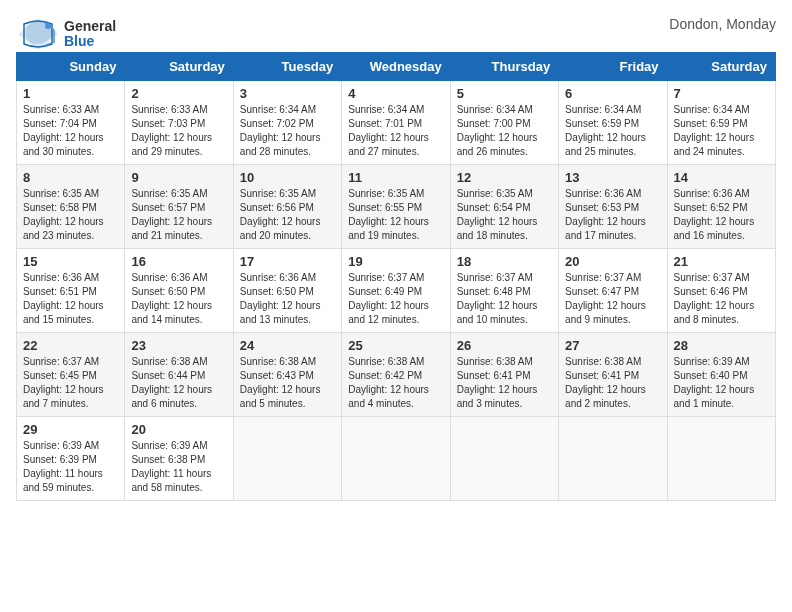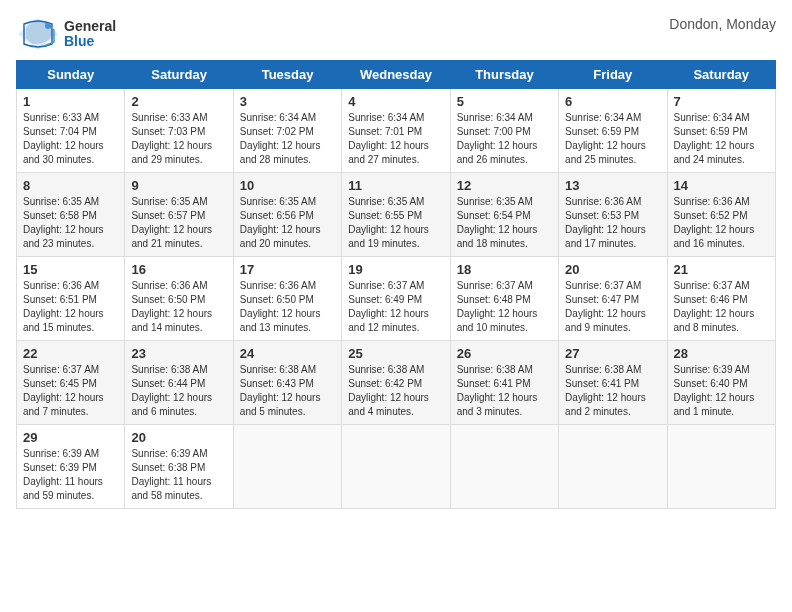--- a/index.html
+++ b/index.html
@@ -7,21 +7,21 @@
       font-family: Arial, sans-serif;
       background: #fff;
       width: 792px;
       min-height: 612px;
       padding: 16px;
     }
     .header {
       display: flex;
       justify-content: space-between;
       align-items: flex-start;
-      margin-bottom: 8px;
+      margin-bottom: 0;
     }
     .logo {
       display: flex;
       align-items: center;
       font-size: 18px;
       font-weight: bold;
       color: #333;
     }
     .logo-icon {
       width: 44px;
@@ -40,21 +40,21 @@
     .month-title { font-size: 32px; font-weight: normal; color: #333; }
     .location { font-size: 14px; color: #555; }
 
     .calendar {
       width: 100%;
       border-collapse: collapse;
     }
     .calendar th {
       background-color: #1a6ab5;
       color: #fff;
-      text-align: center;
+      text-align: right;
       padding: 6px 8px;
       font-size: 13px;
       font-weight: bold;
       border: 1px solid #1a6ab5;
     }
     .calendar td {
       vertical-align: top;
       border: 1px solid #ddd;
       padding: 5px 6px;
       width: 14.28%;

